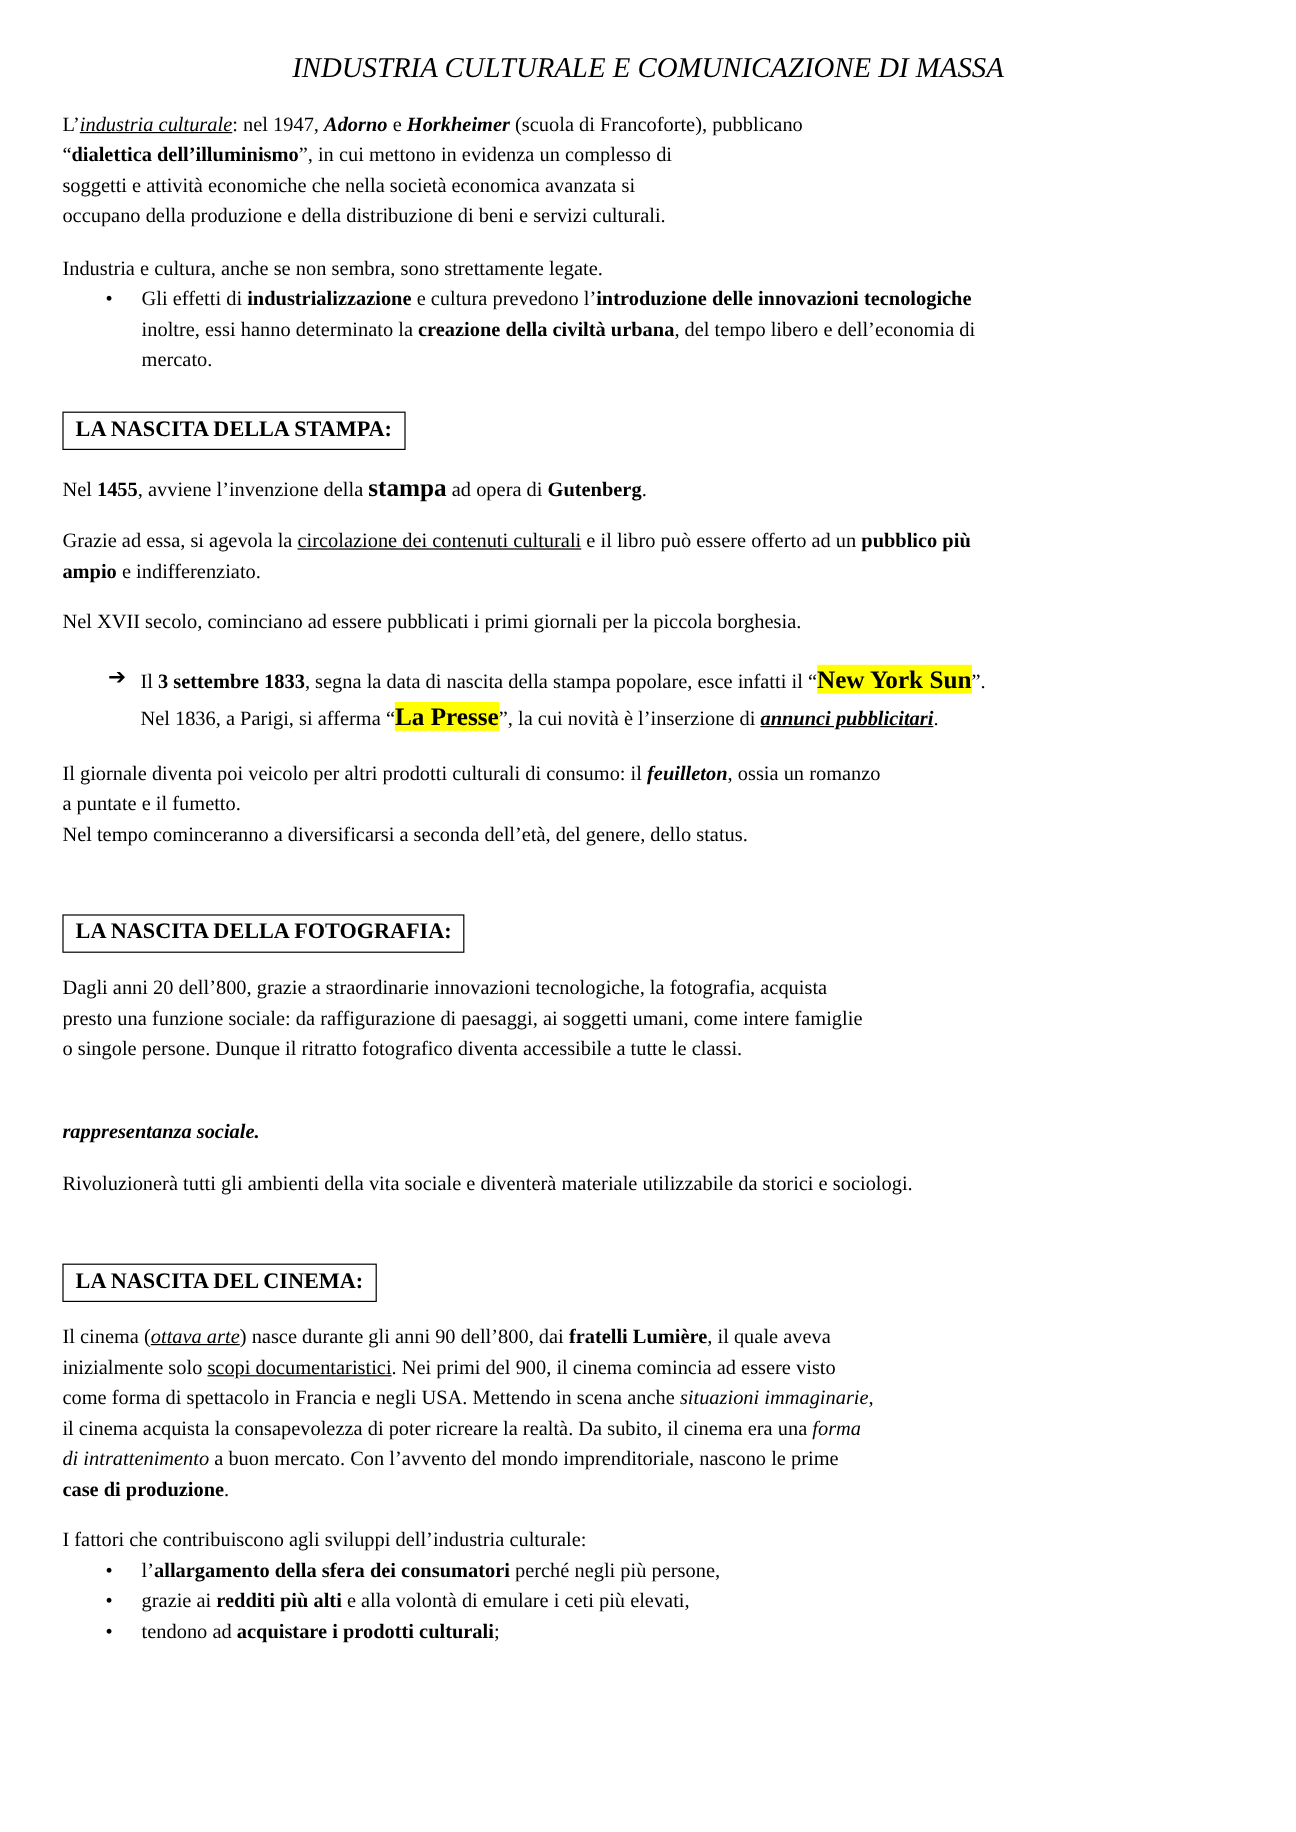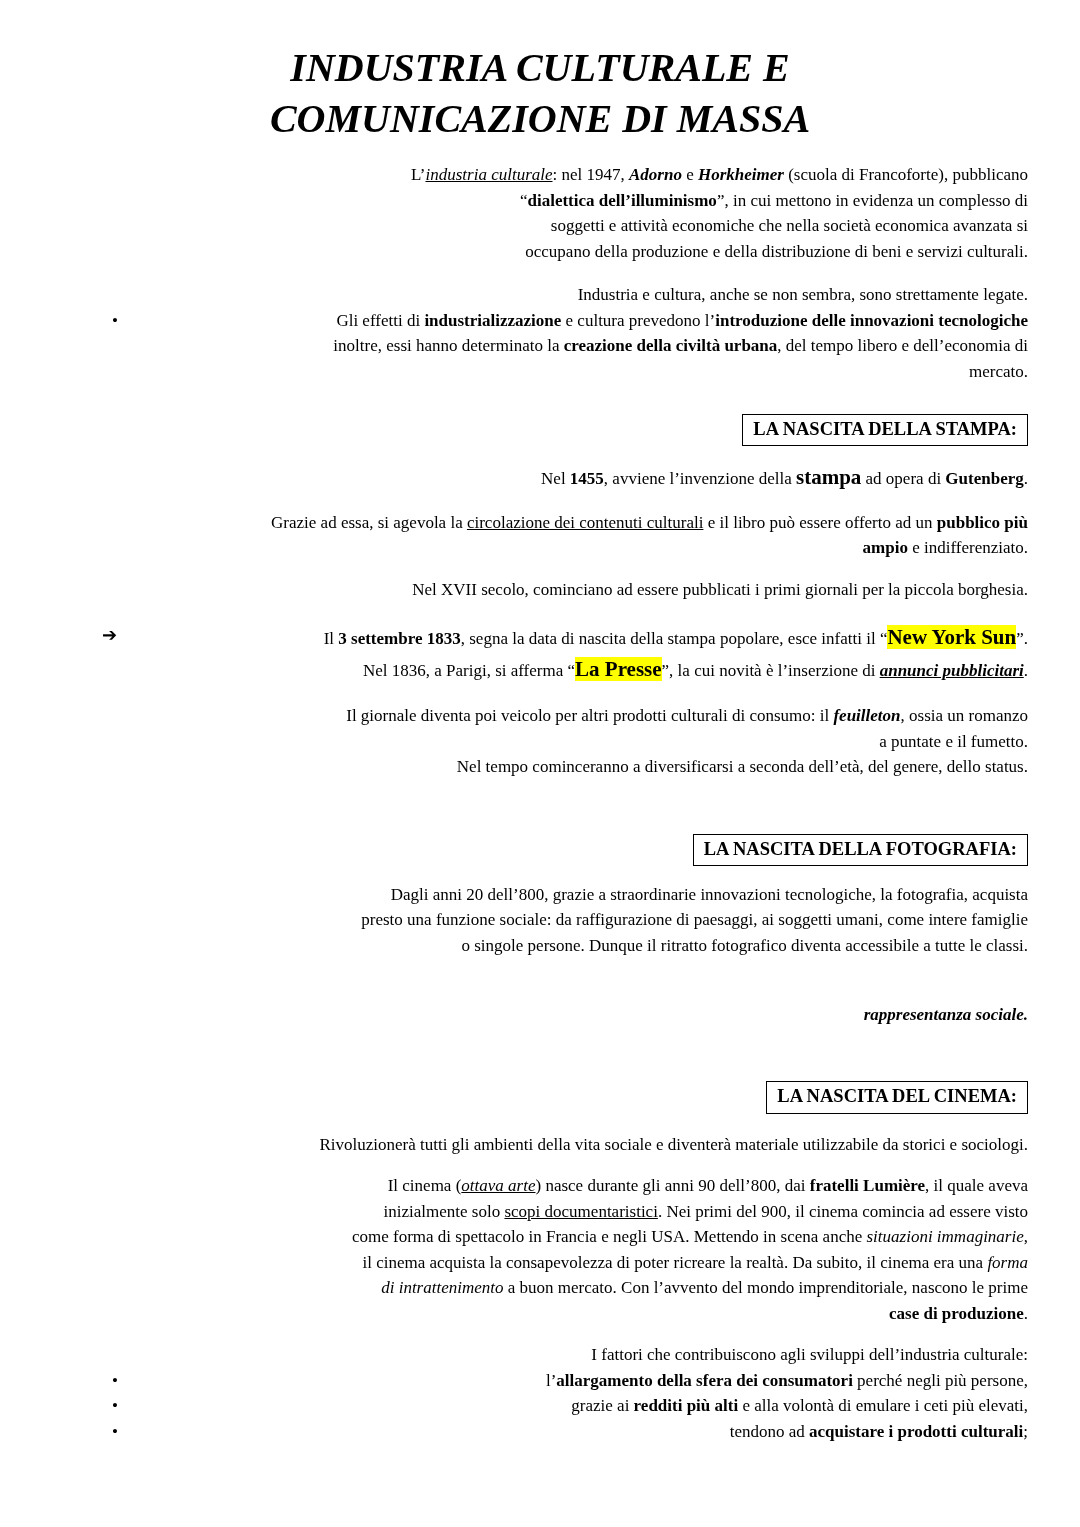--- a/index.html
+++ b/index.html
@@ -11,29 +11,29 @@
     background: #ffffff;
     color: #000000;
     font-family: "Liberation Serif", "DejaVu Serif", serif;
     font-size: 17px;
     line-height: 1.5;
   }
   .page { padding: 42px 52px 60px; }
 
   .doc-title {
     font-style: italic;
-    font-weight: bold;
-    font-size: 40px;
+    font-weight: normal;
+    font-size: 24px;
     line-height: 1.28;
     text-align: center;
   }
   h1.doc-title { margin: 0 85px 4px; }
   h2.doc-title { margin: 28px 85px 4px; }
 
-  .blk { margin: 0; text-align: right; }
+  .blk { margin: 0; }
   .t-p { margin-top: 18px; }
   .t-line { margin-top: 16px; }
   .t-indent { }
 
   .t-bullet, .t-arrow { display: flex; align-items: flex-start; }
   .t-bullet { padding-left: 36px; }
   .t-bullet .marker { flex: 0 0 30px; }
   .t-arrow { padding-left: 38px; }
   .t-arrow .marker { flex: 0 0 27px; font-size: 18px; }
   .item-content { flex: 1; }
@@ -76,22 +76,22 @@
       <div class="blk t-line" data-name="stampa-circolazione"><span class="run" data-name="text-run">Grazie ad essa, si agevola la </span><span class="run u" data-name="text-run">circolazione dei contenuti culturali</span><span class="run" data-name="text-run"> e il libro può essere offerto ad un </span><span class="run b" data-name="text-run">pubblico più</span><br><span class="run b" data-name="text-run">ampio</span><span class="run" data-name="text-run"> e indifferenziato.</span></div>
       <div class="blk t-line" data-name="stampa-giornali"><span class="run" data-name="text-run">Nel XVII secolo, cominciano ad essere pubblicati i primi giornali per la piccola borghesia.</span></div>
       <div class="blk t-arrow" data-name="stampa-popolare-item">
         <span class="marker" data-name="arrow-marker-icon">➔</span>
         <span class="item-content" data-name="item-text"><span class="run" data-name="text-run">Il </span><span class="run b" data-name="text-run">3 settembre 1833</span><span class="run" data-name="text-run">, segna la data di nascita della stampa popolare, esce infatti il “</span><span class="run b hl lg" data-name="highlighted-text">New York Sun</span><span class="run" data-name="text-run">”.</span><br><span class="run" data-name="text-run">Nel 1836, a Parigi, si afferma “</span><span class="run b hl lg" data-name="highlighted-text">La Presse</span><span class="run" data-name="text-run">”, la cui novità è l’inserzione di </span><span class="run b i u" data-name="text-run">annunci pubblicitari</span><span class="run" data-name="text-run">.</span></span>
       </div>
       <div class="blk t-p" data-name="giornale-veicolo"><span class="run" data-name="text-run">Il giornale diventa poi veicolo per altri prodotti culturali di consumo: il </span><span class="run b i" data-name="text-run">feuilleton</span><span class="run" data-name="text-run">, ossia un romanzo</span><br><span class="run" data-name="text-run">a puntate e il fumetto.</span><br><span class="run" data-name="text-run">Nel tempo cominceranno a diversificarsi a seconda dell’età, del genere, dello status.</span></div>
       <div class="blk t-box" data-name="heading-fotografia"><span class="box" data-name="section-heading-text"><span class="run" data-name="text-run">LA NASCITA DELLA FOTOGRAFIA:</span></span></div>
       <div class="blk t-line" data-name="fotografia-para"><span class="run" data-name="text-run">Dagli anni 20 dell’800, grazie a straordinarie innovazioni tecnologiche, la fotografia, acquista</span><br><span class="run" data-name="text-run">presto una funzione sociale: da raffigurazione di paesaggi, ai soggetti umani, come intere famiglie</span><br><span class="run" data-name="text-run">o singole persone. Dunque il ritratto fotografico diventa accessibile a tutte le classi.</span></div>
       <div class="blk t-p" data-name="fotografia-simbolo"><br><span class="run b i" data-name="text-run">rappresentanza sociale.</span></div>
+      <div class="blk t-p" data-name="fotografia-rivoluzione"><span class="run" data-name="text-run">Rivoluzionerà tutti gli ambienti della vita sociale e diventerà materiale utilizzabile da storici e sociologi.</span></div>
       <div class="blk t-box" data-name="heading-cinema"><span class="box" data-name="section-heading-text"><span class="run" data-name="text-run">LA NASCITA DEL CINEMA:</span></span></div>
-      <div class="blk t-p" data-name="fotografia-rivoluzione"><span class="run" data-name="text-run">Rivoluzionerà tutti gli ambienti della vita sociale e diventerà materiale utilizzabile da storici e sociologi.</span></div>
       <div class="blk t-line" data-name="cinema-para"><span class="run" data-name="text-run">Il cinema (</span><span class="run i u" data-name="text-run">ottava arte</span><span class="run" data-name="text-run">) nasce durante gli anni 90 dell’800, dai </span><span class="run b" data-name="text-run">fratelli Lumière</span><span class="run" data-name="text-run">, il quale aveva</span><br><span class="run" data-name="text-run">inizialmente solo </span><span class="run u" data-name="text-run">scopi documentaristici</span><span class="run" data-name="text-run">. Nei primi del 900, il cinema comincia ad essere visto</span><br><span class="run" data-name="text-run">come forma di spettacolo in Francia e negli USA. Mettendo in scena anche </span><span class="run i" data-name="text-run">situazioni immaginarie</span><span class="run" data-name="text-run">,</span><br><span class="run" data-name="text-run">il cinema acquista la consapevolezza di poter ricreare la realtà. Da subito, il cinema era una </span><span class="run i" data-name="text-run">forma</span><br><span class="run i" data-name="text-run">di intrattenimento</span><span class="run" data-name="text-run"> a buon mercato. Con l’avvento del mondo imprenditoriale, nascono le prime</span><br><span class="run b" data-name="text-run">case di produzione</span><span class="run" data-name="text-run">.</span></div>
     </div>
 
 
   <div data-name="section-society">
       <div class="blk t-line" data-name="fattori-intro"><span class="run" data-name="text-run">I fattori che contribuiscono agli sviluppi dell’industria culturale:</span></div>
       <div class="blk t-bullet" data-name="fattori-bullet-1">
         <span class="marker" data-name="bullet-marker-icon">•</span>
         <span class="item-content" data-name="item-text"><span class="run" data-name="text-run">l’</span><span class="run b" data-name="text-run">allargamento della sfera dei consumatori</span><span class="run" data-name="text-run"> perché negli più persone,</span></span>
       </div>

